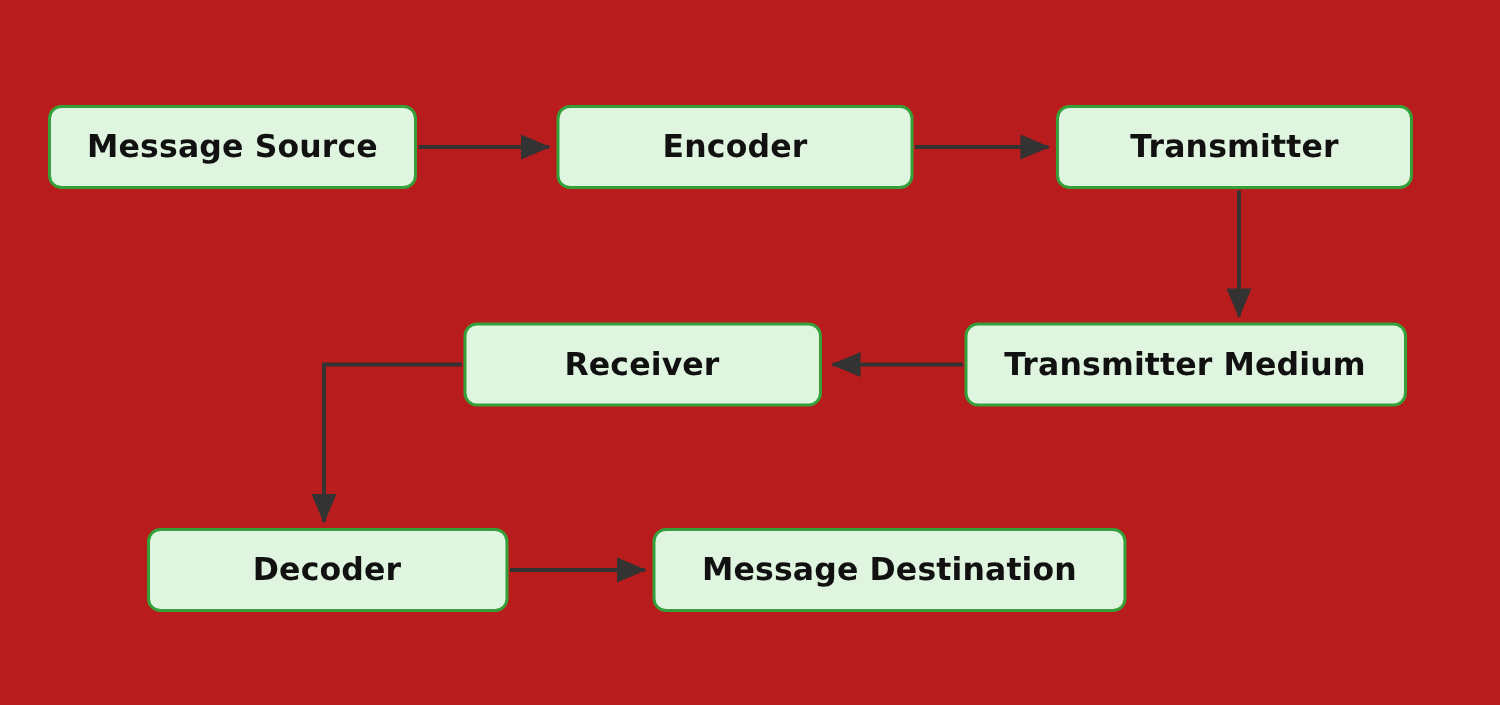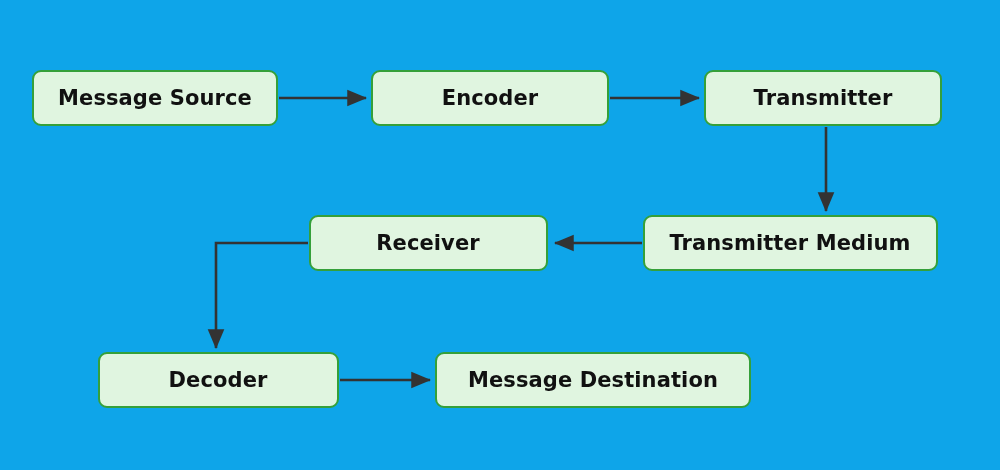--- a/index.html
+++ b/index.html
@@ -10,21 +10,21 @@
   body {
     width: 1000px;
     height: 470px;
     font-family: "DejaVu Sans", sans-serif;
     overflow: hidden;
   }
   #flowchart-canvas {
     position: relative;
     width: 1000px;
     height: 470px;
-    background: #0ea5e9;
+    background: #b91c1c;
   }
   svg.diagram {
     position: absolute;
     top: 0;
     left: 0;
     width: 1000px;
     height: 470px;
     display: block;
   }
   .node-box {

